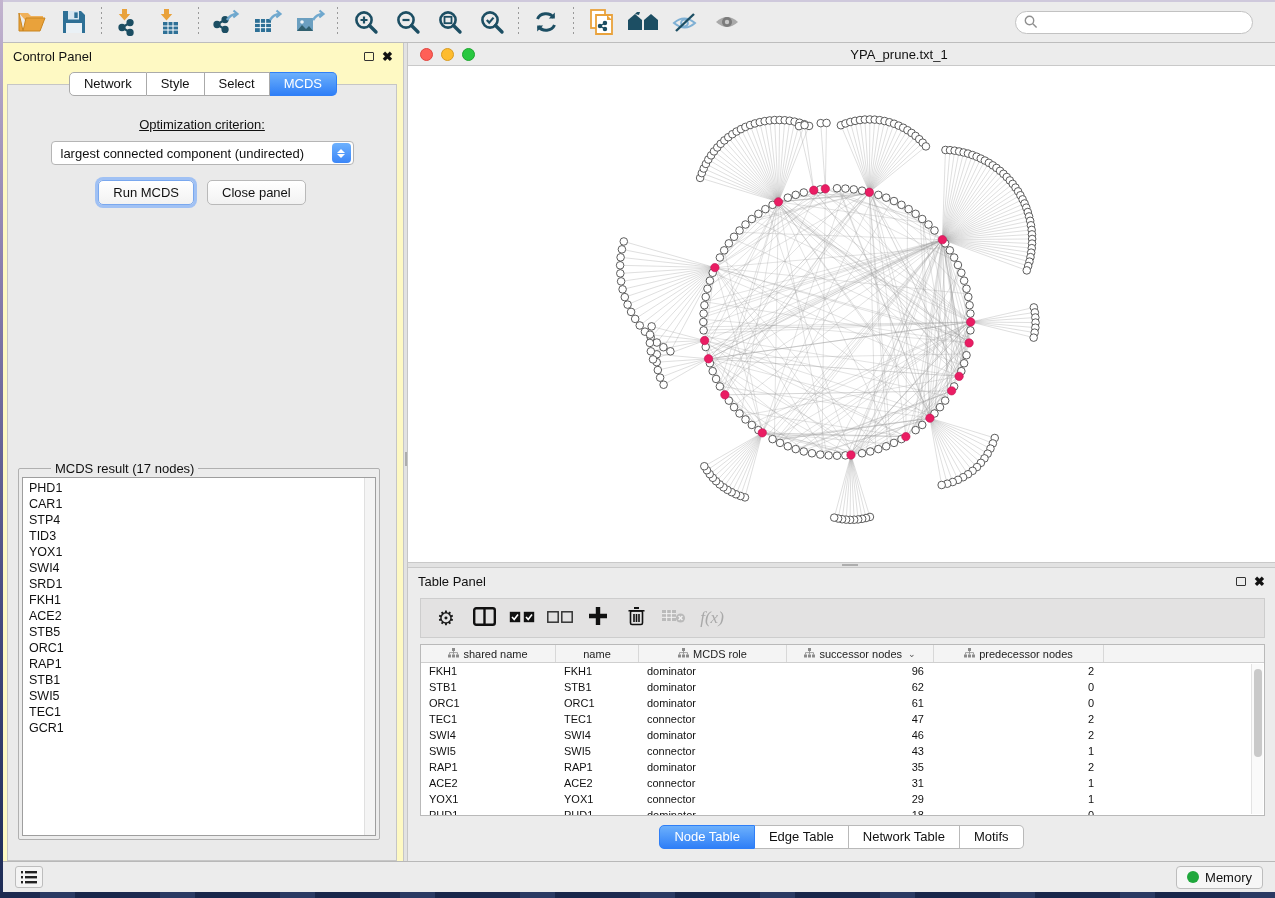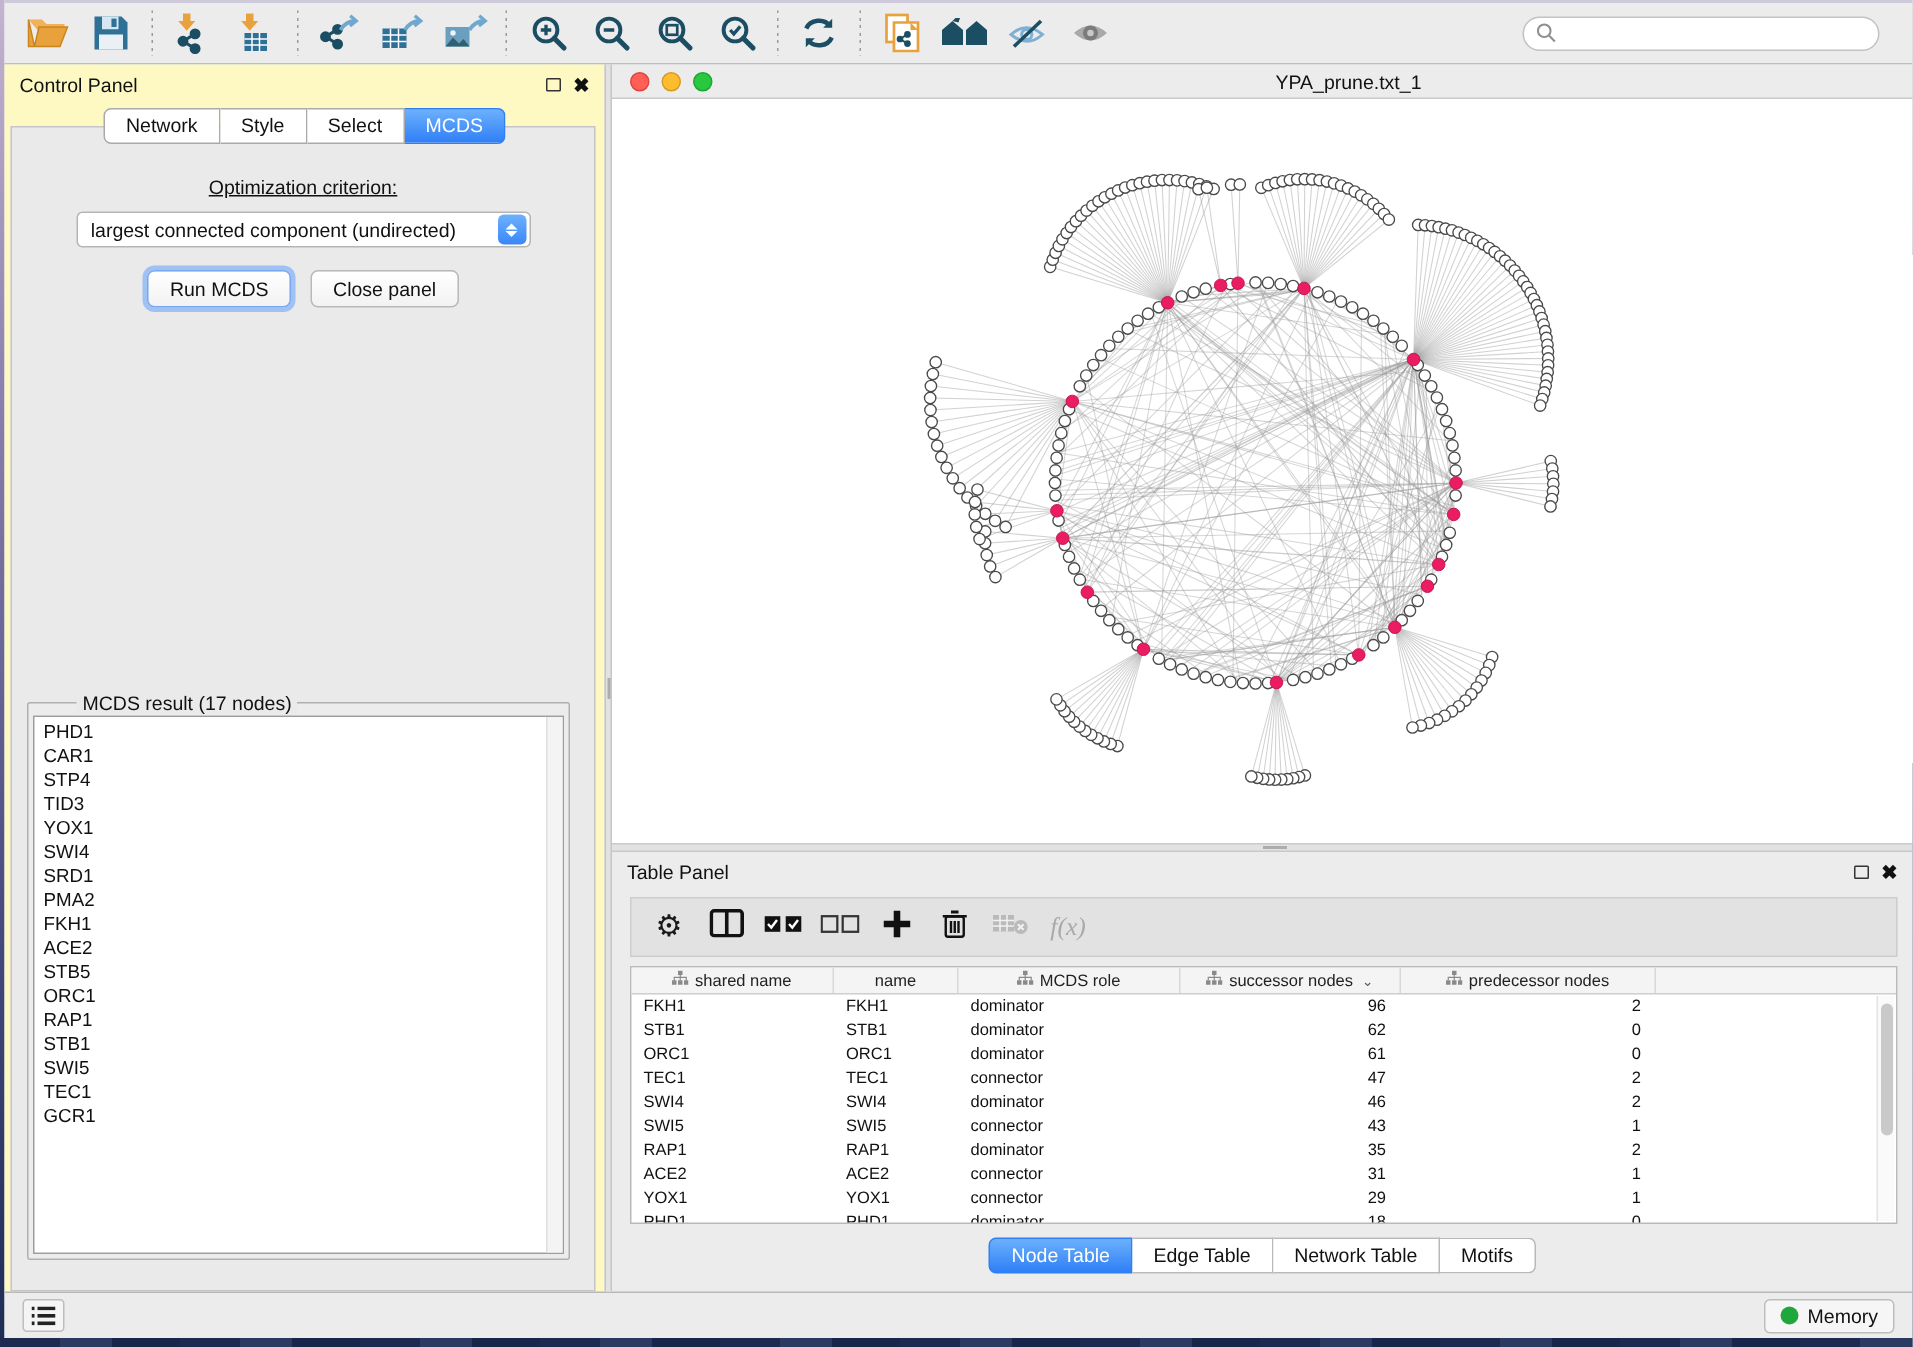--- a/index.html
+++ b/index.html
@@ -375,21 +375,20 @@
         <div class="groupbox">
           <span class="groupbox-legend">MCDS result (17 nodes)</span>
           <div class="mcds-list" id="mcds-list">
               <div class="mcds-item">PHD1</div>
               <div class="mcds-item">CAR1</div>
               <div class="mcds-item">STP4</div>
               <div class="mcds-item">TID3</div>
               <div class="mcds-item">YOX1</div>
               <div class="mcds-item">SWI4</div>
               <div class="mcds-item">SRD1</div>
-              <div class="mcds-item">PMA2</div>
               <div class="mcds-item">FKH1</div>
               <div class="mcds-item">ACE2</div>
               <div class="mcds-item">STB5</div>
               <div class="mcds-item">ORC1</div>
               <div class="mcds-item">RAP1</div>
               <div class="mcds-item">STB1</div>
               <div class="mcds-item">SWI5</div>
               <div class="mcds-item">TEC1</div>
               <div class="mcds-item">GCR1</div>
             </div>

